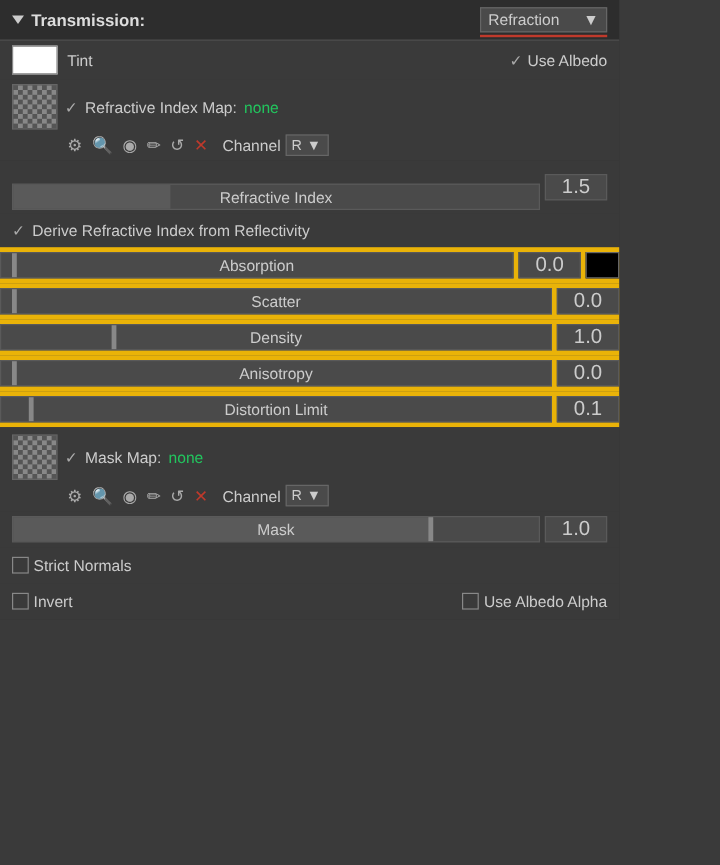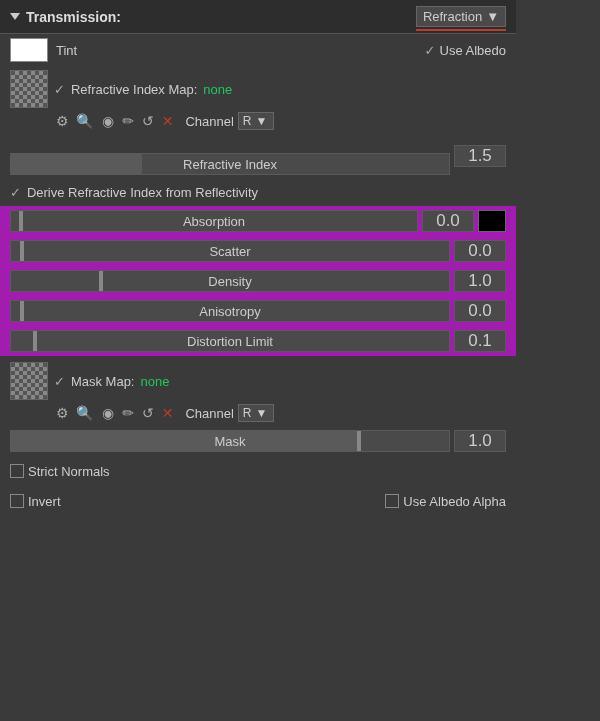--- a/index.html
+++ b/index.html
@@ -49,21 +49,21 @@
       font-size: 13px;
       position: relative;
     }
     .dropdown-btn {
       background: #4a4a4a;
       border: 1px solid #666;
       color: #ccc;
       padding: 2px 6px;
       display: flex;
       align-items: center;
-      gap: 4px;
+      gap: 20px;
       cursor: pointer;
       font-size: 13px;
     }
     .red-underline {
       position: absolute;
       bottom: -4px;
       left: 0;
       right: 0;
       height: 2px;
       background: #c0392b;
@@ -157,23 +157,23 @@
       gap: 4px;
       cursor: pointer;
       font-size: 12px;
       min-width: 36px;
     }
 
     
     .slider-row {
       display: flex;
       align-items: center;
-      padding: 3px 10px;
+      padding: 3px 0;
       min-height: 30px;
-      background: #a21caf;
+      background: #eab308;
     }
     .slider-track {
       flex: 1;
       height: 22px;
       background: #4a4a4a;
       border: 1px solid #5a5a5a;
       position: relative;
       display: flex;
       align-items: center;
     }

